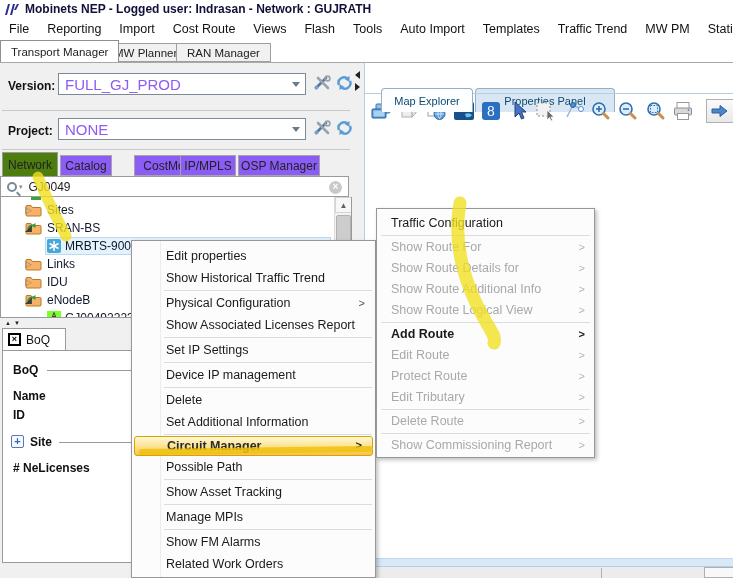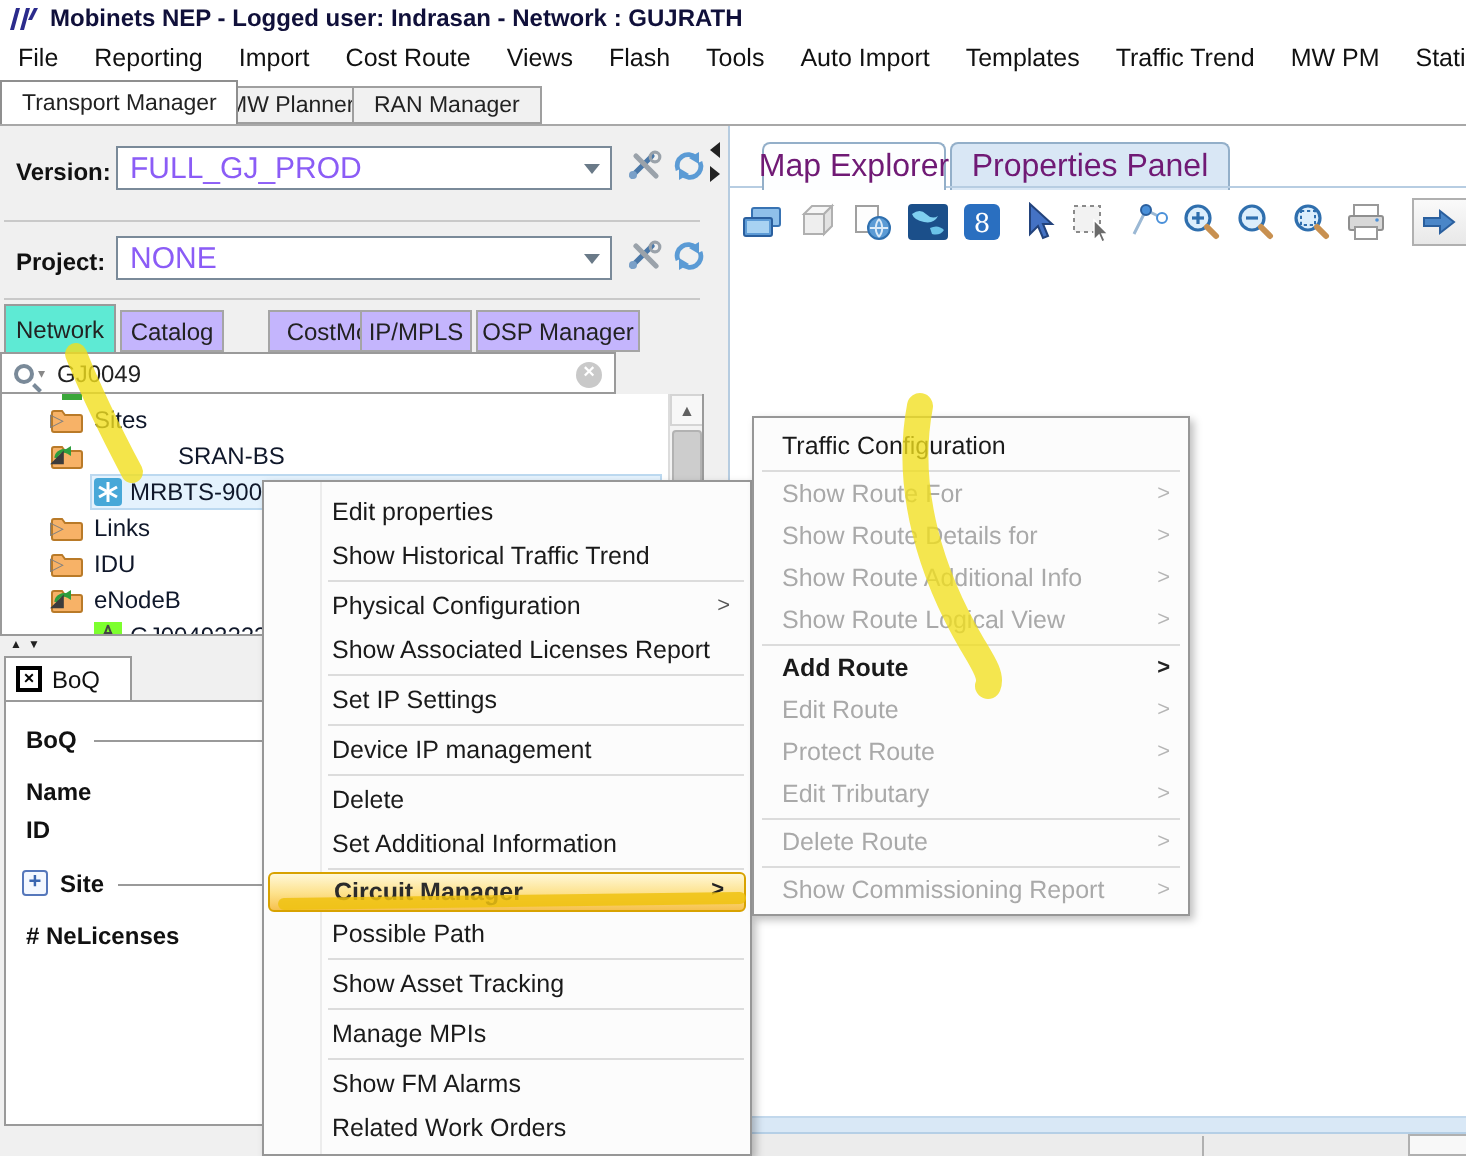--- a/index.html
+++ b/index.html
@@ -28,25 +28,25 @@
   .rowlabel { font-size:12px; font-weight:700; color:#111; }
   .combo { position:absolute; background:#fff; border:1px solid #7a8a99; height:22px; display:flex; align-items:center; }
   .combo .val { font-size:15px; color:#8b5cf6; padding-left:6px; flex:1; white-space:nowrap; overflow:hidden; }
   .combo .chev { width:18px; height:100%; display:flex; align-items:center; justify-content:center; }
   .combo .chev::before { content:""; border-left:4px solid transparent; border-right:4px solid transparent; border-top:5px solid #6a7a88; }
   .sepline { position:absolute; height:1px; background:#c9c9c9; }
   .iconbtn { position:absolute; width:20px; height:18px; display:flex; align-items:center; justify-content:center; }
 
   
   .ltab { position:absolute; font-size:12px; color:#222; display:flex; align-items:center; justify-content:center; white-space:nowrap; }
-  .ltab.active { top:152px; height:24px; background:#5eead4; border:1px solid #9a9a9a; border-bottom:none; z-index:3; }
-  .ltab.inactive { top:155px; height:21px; background:#c4b5fd; border:1px solid #a5a5a5; }
-
-  
-  #searchbox { left:0; top:176px; width:308px; height:21px; background:#fff; border:1px solid #9a9a9a; display:flex; align-items:center; }
+  .ltab.active { top:152px; height:24px; background:#4d7c0f; border:1px solid #9a9a9a; border-bottom:none; z-index:3; }
+  .ltab.inactive { top:155px; height:21px; background:#8b5cf6; border:1px solid #a5a5a5; }
+
+  
+  #searchbox { left:0; top:176px; width:349px; height:21px; background:#fff; border:1px solid #9a9a9a; display:flex; align-items:center; }
   #searchbox input { border:none; outline:none; font-size:12px; color:#222; width:280px; background:transparent;
                      font-family:"Liberation Sans","DejaVu Sans",sans-serif; }
   .mag { position:relative; width:10px; height:10px; border:2px solid #7a8a99; border-radius:50%; margin:0 2px 0 6px; }
   .mag::after { content:""; position:absolute; width:5px; height:2px; background:#7a8a99; transform:rotate(45deg); left:7px; top:9px; }
   .magchev { font-size:7px; color:#888; margin-right:6px; }
   .closebtn { width:13px; height:13px; border-radius:50%; background:#c9c9c9; color:#fff; font-size:10px; line-height:12px;
               text-align:center; position:absolute; right:6px; top:4px; font-weight:700; }
 
   
   #tree { left:0; top:197px; width:352px; height:121px; background:#fff; border:1px solid #9a9a9a; border-top:none; overflow:hidden; }
@@ -72,22 +72,22 @@
   .plusbox { position:absolute; width:13px; height:13px; border:1px solid #5577bb; border-radius:2px; color:#3a66b0;
              font-size:11px; font-weight:700; line-height:11px; text-align:center; background:#f4f8ff; }
 
   
   #vsplit { left:352px; top:63px; width:12px; height:515px; background:#f0f0f0; }
   .split-arrow-l { position:absolute; left:3px; top:8px; border-top:4px solid transparent; border-bottom:4px solid transparent; border-right:5px solid #222; }
   .split-arrow-r { position:absolute; left:3px; top:20px; border-top:4px solid transparent; border-bottom:4px solid transparent; border-left:5px solid #222; }
 
   
   #rightpanel { left:364px; top:63px; width:369px; height:515px; background:#fff; border-left:1px solid #b6cce0; }
-  .maptab { position:absolute; top:8px; height:24px; display:flex; align-items:center; justify-content:center;
-            font-size:16px; color:#701a75; border:1px solid #93afc9; border-bottom:none; border-radius:4px 4px 0 0; white-space:nowrap; }
+  .maptab { position:absolute; top:25px; height:24px; display:flex; align-items:center; justify-content:center;
+            font-size:11px; color:#0c4a6e; border:1px solid #93afc9; border-bottom:none; border-radius:4px 4px 0 0; white-space:nowrap; }
   .maptab.active { background:#fdfeff; z-index:3; }
   .maptab.inactive { background:#d9e7f5; }
   #maptab-underline { position:absolute; left:0; top:30px; width:369px; height:1px; background:#b7cde2; }
   #maptoolbar { position:absolute; left:4px; top:33px; width:365px; height:30px; display:flex; align-items:center; gap:3px; }
   .ticon { width:26px; height:24px; display:flex; align-items:center; justify-content:center; }
   #mapbottom-strip { position:absolute; left:0; top:495px; width:369px; height:9px; background:#d9e8f6; border-top:1px solid #c2d8ec; border-bottom:1px solid #b5cfe6; }
   #mapbottom-gray { position:absolute; left:0; top:504px; width:369px; height:11px; background:#ececec; }
   #grip-tick { position:absolute; left:236px; top:505px; width:1px; height:10px; background:#b0b0b0; }
   #grip-box { position:absolute; left:339px; top:504px; width:30px; height:11px; background:#f8f8f8; border:1px solid #b0b0b0; }
 
@@ -220,21 +220,21 @@
     <div class="sel-band" style="left:44px; top:40px; width:286px; height:18px;"></div>
 
     <div class="trow t-collapsed" style="top:4px; padding-left:24px;">
       <span style="position:absolute; left:8px; top:4px;"></span>
       <svg width="17" height="13" viewBox="0 0 17 13" style="margin-right:5px;">
         <path d="M1 4 L1 2.5 Q1 1.5 2 1.5 L6 1.5 L7.5 3.5 L15 3.5 Q16 3.5 16 4.5 L16 11 Q16 12 15 12 L2 12 Q1 12 1 11 Z" fill="#f7b267" stroke="#b97a28" stroke-width="1"></path>
       </svg>
       <span>Sites</span>
     </div>
 
-    <div class="trow t-expanded" style="top:22px; padding-left:24px;gap:42px;">
+    <div class="trow t-expanded" style="top:22px; padding-left:24px;">
       <svg width="17" height="13" viewBox="0 0 17 13" style="margin-right:5px;">
         <path d="M1 4 L1 2.5 Q1 1.5 2 1.5 L6 1.5 L7.5 3.5 L15 3.5 Q16 3.5 16 4.5 L16 11 Q16 12 15 12 L2 12 Q1 12 1 11 Z" fill="#f7b267" stroke="#b97a28" stroke-width="1"></path>
         <path d="M3 7 A4 4 0 0 1 9 4" fill="none" stroke="#2e9e3e" stroke-width="1.8"></path>
         <polygon points="10.5,1 10.5,6 6.5,3.5" fill="#2e9e3e"></polygon>
       </svg>
       <span>SRAN-BS</span>
     </div>
 
     <div class="trow" style="top:40px; padding-left:46px;">
       <svg width="14" height="14" viewBox="0 0 14 14" style="margin-right:4px;">

